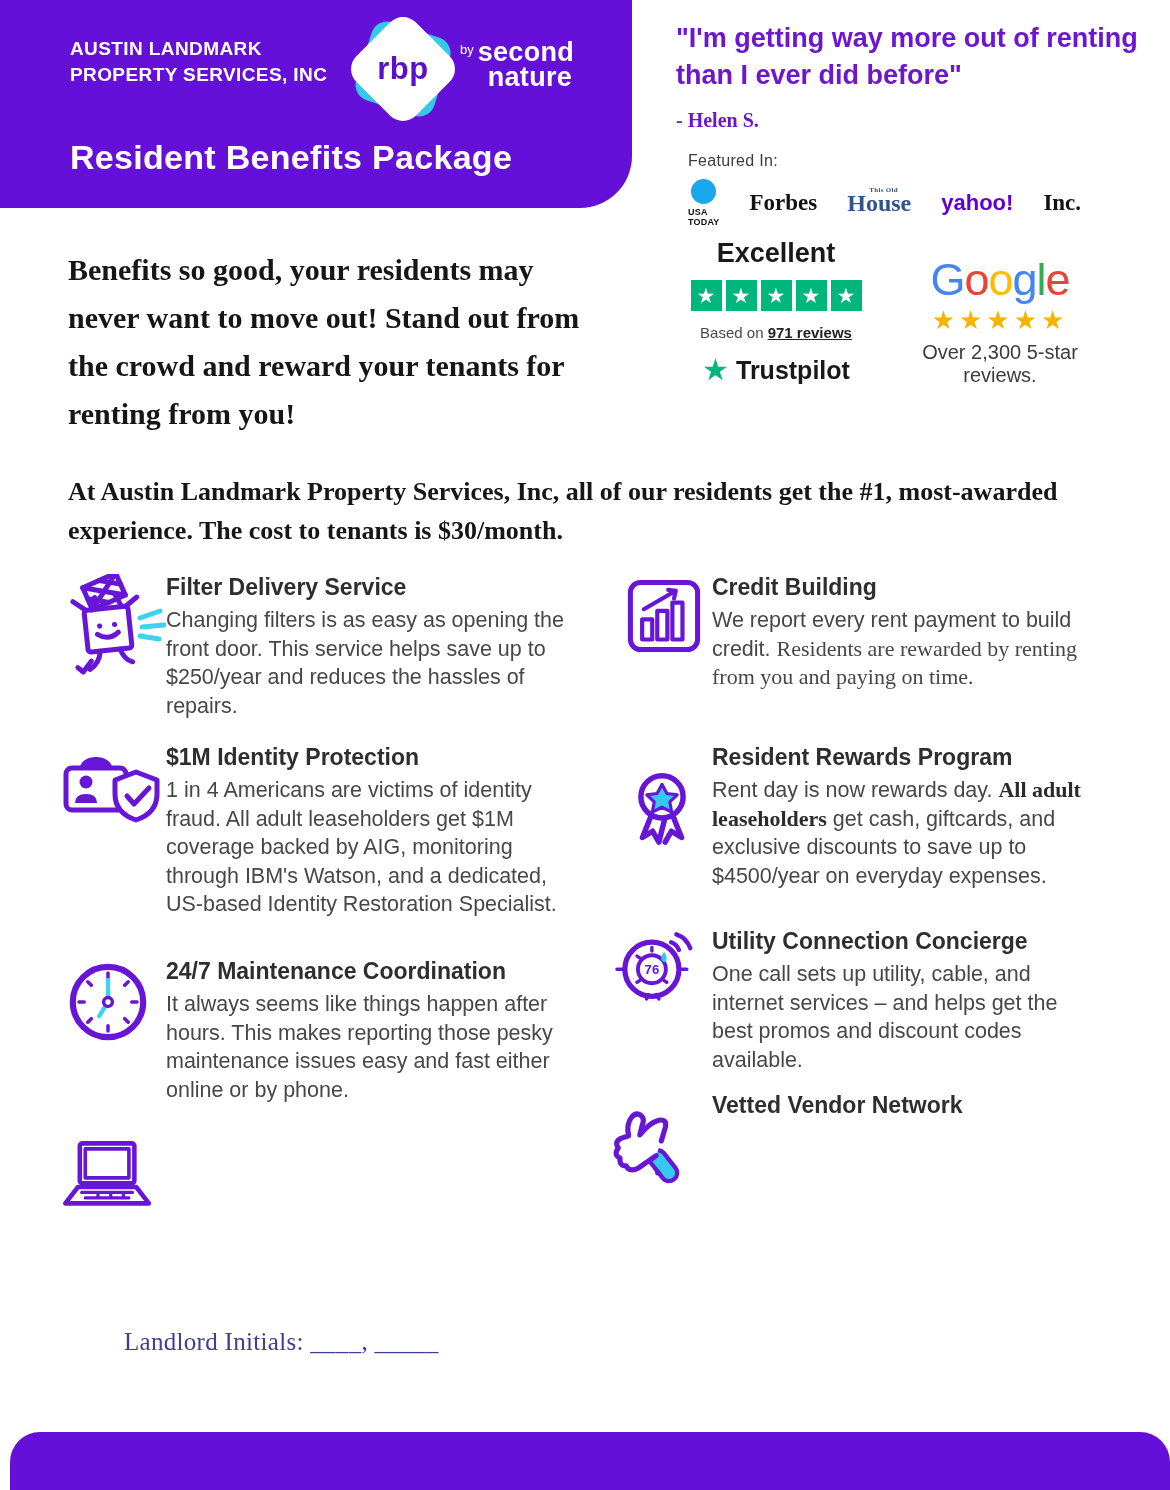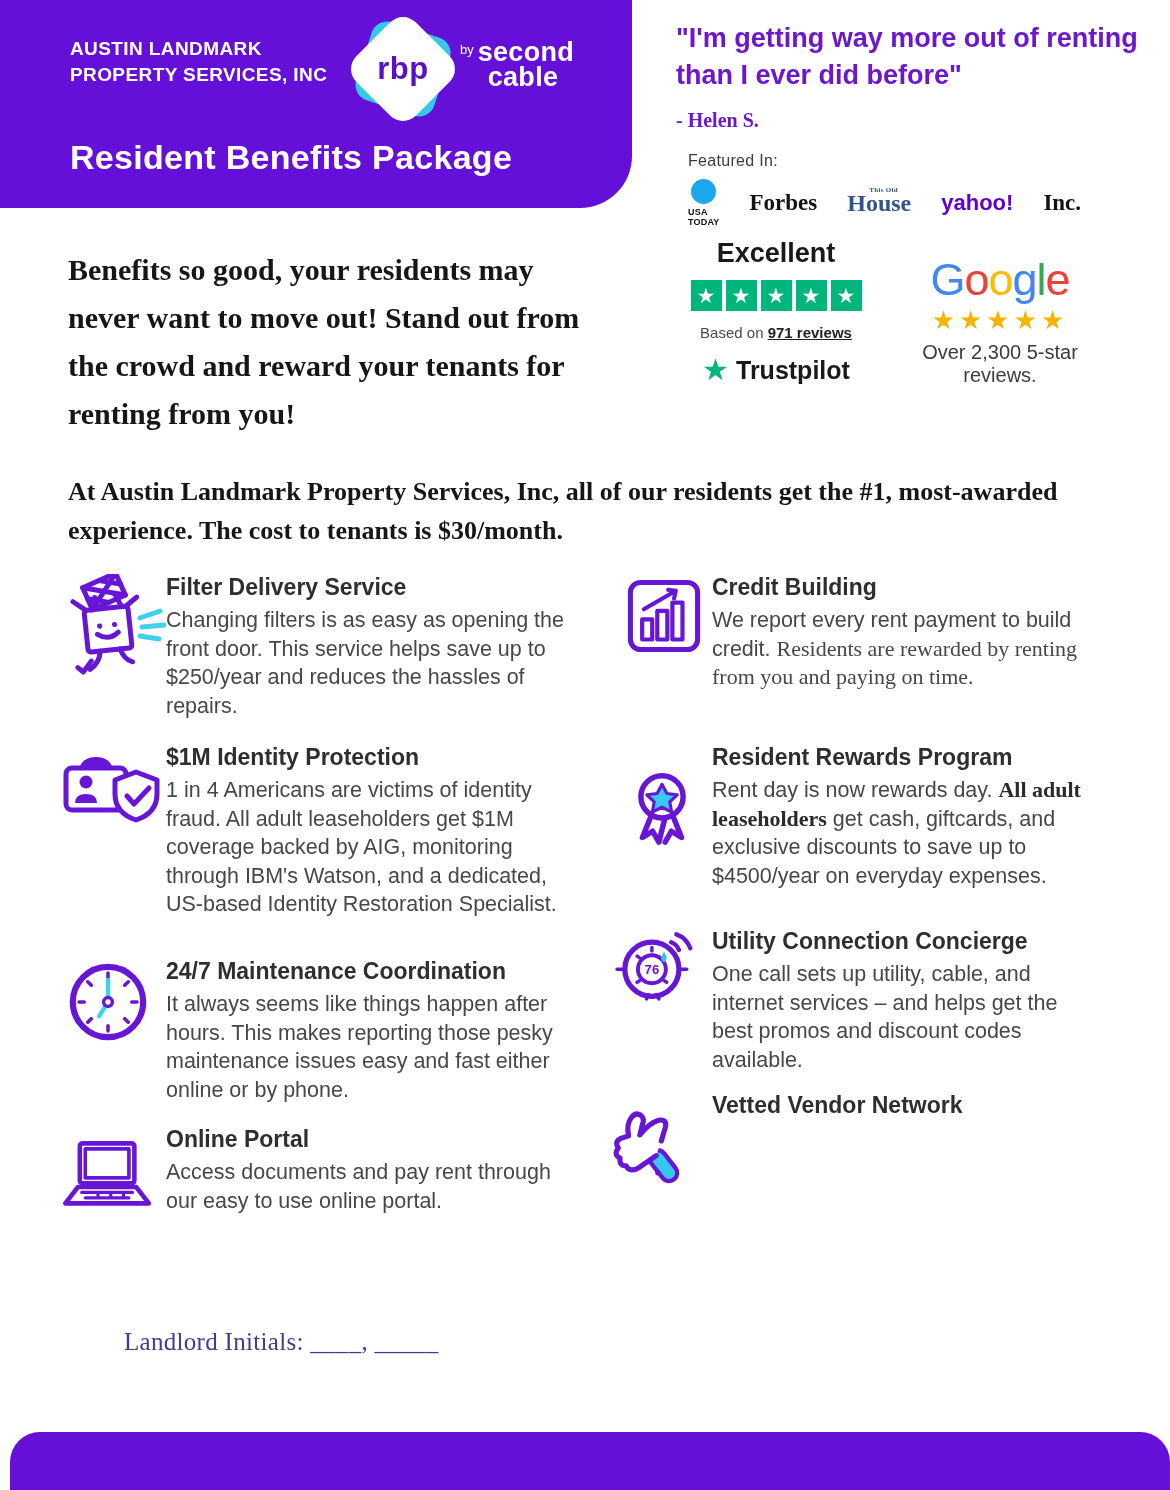--- a/index.html
+++ b/index.html
@@ -87,21 +87,21 @@
     </div>
     <div class="logo">
       <div class="logo-teal"></div>
       <div class="logo-white"></div>
       <div class="logo-rbp">rbp</div>
     </div>
     <div class="byline">
       <span class="byline-by">by</span>
       <span class="byline-brand">
         <span class="l1">second</span><br>
-        <span class="l2">cable</span>
+        <span class="l2">nature</span>
       </span>
     </div>
     <div class="header-title">Resident Benefits Package</div>
   </div>
 
   <div class="quote">
     <div>"I'm getting way more out of renting than I ever did before"</div>
     <div class="quote-attr">- Helen S.</div>
   </div>
 
@@ -212,24 +212,20 @@
   </div>
 
   <svg class="b-icon" style="left:58px;top:1136px;" width="100" height="82" viewBox="0 0 110 90">
     <g stroke="#6716D6" fill="none" stroke-width="5" stroke-linecap="round" stroke-linejoin="round">
       <rect x="24" y="8" width="60" height="44" rx="3"></rect>
       <rect x="30" y="14" width="48" height="32" stroke-width="4"></rect>
       <path d="M22 56 L8 74 H100 L86 56 z"></path>
       <path d="M26 62 H82 M30 68 H78 M44 62 V68 M58 62 V68 M72 62 V68" stroke-width="3.5"></path>
     </g>
   </svg>
-  <div class="b-text col-l" style="top:1126px;">
-    <div class="b-title">Online Portal</div>
-    <div class="b-body">Access documents and pay rent through our easy to use online portal.</div>
-  </div>
 
   <svg class="b-icon" style="left:622px;top:574px;" width="84" height="84" viewBox="0 0 100 100">
     <g stroke="#6716D6" fill="none" stroke-width="6" stroke-linecap="round" stroke-linejoin="round">
       <rect x="10" y="10" width="80" height="80" rx="12"></rect>
       <rect x="24" y="54" width="12" height="24" stroke-width="5"></rect>
       <rect x="42" y="44" width="12" height="34" stroke-width="5"></rect>
       <rect x="60" y="34" width="12" height="44" stroke-width="5"></rect>
       <path d="M26 42 L64 20 M64 20 l-9 -1 M64 20 l-2 9" stroke-width="5"></path>
     </g>
   </svg>

